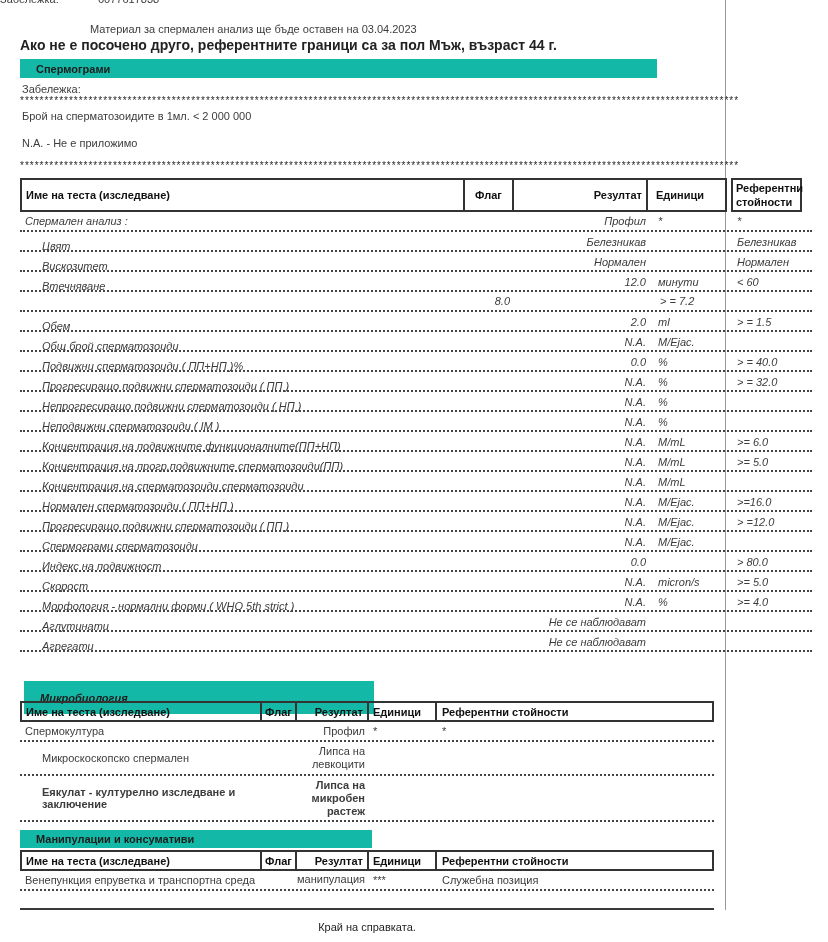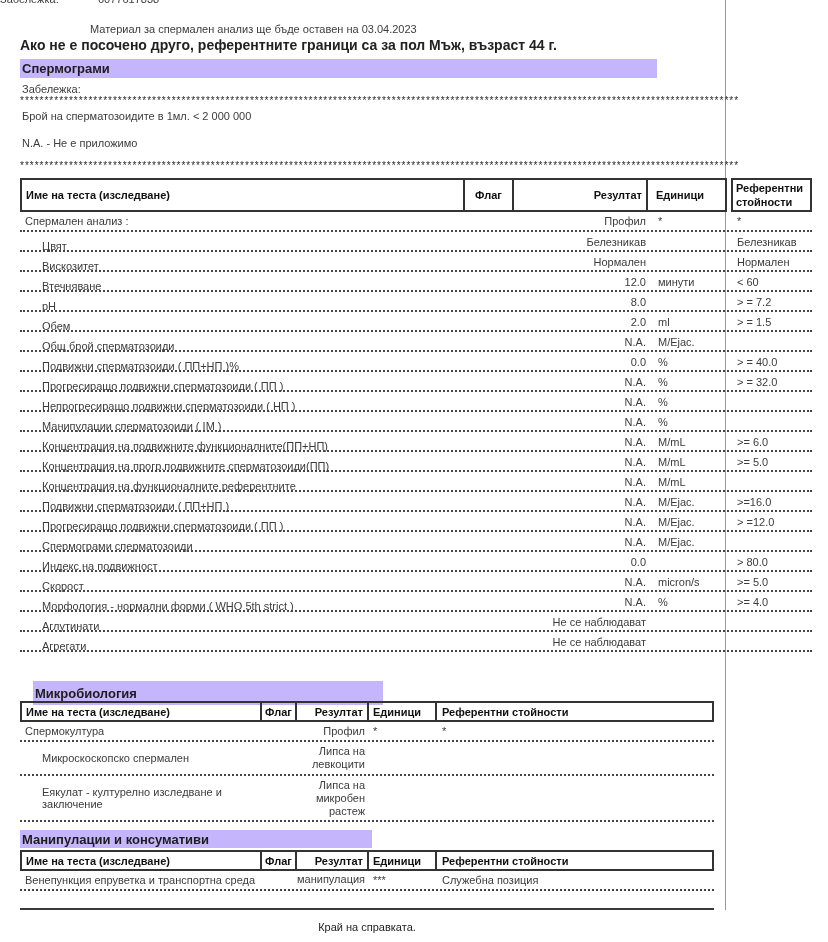--- a/index.html
+++ b/index.html
@@ -11,48 +11,48 @@
   .abs{position:absolute;}
   
   .vpage{left:725px;top:0;width:1px;height:910px;background:#999;}
   
   .topclip{top:-7px;left:0;width:400px;height:14px;white-space:nowrap;}
   .topclip span{display:inline-block;}
   .topclip .num{position:absolute;left:98px;top:0;}
   .material-note{top:8px;left:90px;margin-top:15px;}
   .ref-note{top:37px;left:20px;font-weight:bold;color:#222;font-size:14px;}
   
-  .secbar{background:#c4b5fd;color:#1d1d1d;font-weight:bold;font-size:13px;
-          padding-left:2px;display:flex;align-items:center;box-sizing:border-box;}
+  .secbar{background:#14b8a6;color:#1d1d1d;font-weight:bold;font-size:11px;
+          padding-left:16px;display:flex;align-items:center;box-sizing:border-box;}
   .bar-spermo{top:59px;left:20px;width:637px;height:19px;}
-  .bar-micro{top:681px;left:33px;width:350px;height:24px;}
+  .bar-micro{top:681px;left:24px;width:350px;height:33px;font-style:italic;}
   .bar-manip{top:830px;left:20px;width:352px;height:18px;}
   .note-label{top:83px;left:22px;}
   .stars{left:20px;width:718px;height:10px;overflow:hidden;white-space:nowrap;
          font-size:10px;letter-spacing:1px;color:#2a2a2a;}
   .stars1{top:95px;} .stars2{top:160px;}
   .note-count{top:110px;left:22px;}
   .note-na{top:137px;left:22px;}
 
   
   .mt-header{top:178px;left:20px;width:792px;height:34px;}
   .hjoin{position:absolute;left:0;top:0;width:707px;height:34px;border:2px solid #333;
          box-sizing:border-box;display:flex;align-items:center;font-weight:bold;color:#111;}
   .hjoin .hc{height:100%;display:flex;align-items:center;box-sizing:border-box;}
   .hc-name{width:443px;border-right:2px solid #333;padding-left:4px;}
   .hc-flag{width:49px;border-right:2px solid #333;justify-content:center;}
   .hc-result{width:134px;border-right:2px solid #333;justify-content:flex-end;padding-right:4px;}
   .hc-units{flex:1;padding-left:8px;}
-  .href{position:absolute;left:711px;top:0;width:81px;height:34px;border:2px solid #333;
+  .href{position:absolute;left:711px;top:0;width:71px;height:34px;border:2px solid #333;
         box-sizing:border-box;font-weight:bold;color:#111;padding:1px 6px 0 3px;
         line-height:14px;white-space:pre-line;}
   .mt-body{top:212px;left:20px;width:792px;}
   .trow{display:grid;grid-template-columns:445px 49px 136px 77px 85px;
         align-items:center;height:20px;box-sizing:border-box;
-        border-bottom:2px dotted #454545;position:relative;}
+        border-bottom:2px dotted #454545;position:relative;font-style:italic;}
   .trow .c{position:relative;z-index:1;}
   .c-name{padding-left:5px;}
   .trow.indent .c-name{padding-left:22px;margin-top:8px;}
   .c-flag{text-align:center;color:#5d6d80;}
   .c-result{text-align:right;padding-right:4px;}
   .c-units{padding-left:8px;}
   .c-ref{padding-left:10px;}
   .band{position:absolute;left:445px;top:0;bottom:0;width:205px;z-index:0;
         background:linear-gradient(90deg,#cfe2f5 0%,#dbe9f8 45%,#ffffff 96%);}
 
@@ -69,21 +69,21 @@
   .mb-body{top:722px;left:20px;width:694px;}
   .mn-body{top:870px;left:20px;width:694px;}
   .srow{display:grid;grid-template-columns:242px 35px 72px 68px 277px;
         align-items:center;box-sizing:border-box;border-bottom:2px dotted #454545;}
   .srow .c-result{white-space:pre-line;line-height:13px;padding-right:4px;}
   .srow .c-units{padding-left:4px;}
   .srow .c-ref{padding-left:5px;}
   .srow.indent .c-name{padding-left:22px;padding-right:10px;}
   .mb-body .srow:nth-child(1){height:20px;}
   .mb-body .srow:nth-child(2){height:34px;}
-  .mb-body .srow:nth-child(3){height:46px;}
+  .mb-body .srow:nth-child(3){height:46px;font-weight:bold;}
   .mn-body .srow{height:21px;}
 
   .footer-rule{top:908px;left:20px;width:694px;height:0;border-top:2px solid #3a3a3a;}
   .end-text{top:921px;left:20px;width:694px;text-align:center;font-weight:normal;color:#222;}
 </style>
 </head>
 <body>
 
 <div class="abs vpage"></div>
 
@@ -136,21 +136,20 @@
       <div class="c c-ref">Нормален</div>
     </div>
     <div class="trow indent">
       <div class="c c-name">Втечняване</div>
       <div class="c c-flag"></div>
       <div class="c c-result">12.0</div>
       <div class="c c-units">минути</div>
       <div class="c c-ref">&lt; 60</div>
     </div>
     <div class="trow indent">
-      <div class="c c-name">pH</div>
       <div class="c c-flag"></div>
       <div class="c c-result">8.0</div>
       <div class="c c-units"></div>
       <div class="c c-ref">&gt; = 7.2</div>
     </div>
     <div class="trow indent">
       <div class="c c-name">Обем</div>
       <div class="c c-flag"></div>
       <div class="c c-result">2.0</div>
       <div class="c c-units">ml</div>
@@ -178,49 +177,49 @@
       <div class="c c-ref">&gt; = 32.0</div>
     </div>
     <div class="trow indent">
       <div class="c c-name">Непрогресиращо подвижни сперматозоиди ( НП )</div>
       <div class="c c-flag"></div>
       <div class="c c-result">N.A.</div>
       <div class="c c-units">%</div>
       <div class="c c-ref"></div>
     </div>
     <div class="trow indent">
-      <div class="c c-name">Манипулации сперматозоиди ( IM )</div>
+      <div class="c c-name">Неподвижни сперматозоиди ( IM )</div>
       <div class="c c-flag"></div>
       <div class="c c-result">N.A.</div>
       <div class="c c-units">%</div>
       <div class="c c-ref"></div>
     </div>
     <div class="trow indent">
       <div class="c c-name">Концентрация на подвижните функционалните(ПП+НП)</div>
       <div class="c c-flag"></div>
       <div class="c c-result">N.A.</div>
       <div class="c c-units">M/mL</div>
       <div class="c c-ref">&gt;= 6.0</div>
     </div>
     <div class="trow indent">
       <div class="c c-name">Концентрация на прогр.подвижните сперматозоиди(ПП)</div>
       <div class="c c-flag"></div>
       <div class="c c-result">N.A.</div>
       <div class="c c-units">M/mL</div>
       <div class="c c-ref">&gt;= 5.0</div>
     </div>
     <div class="trow indent">
-      <div class="c c-name">Концентрация на функционалните референтните</div>
+      <div class="c c-name">Концентрация на сперматозоиди сперматозоиди</div>
       <div class="c c-flag"></div>
       <div class="c c-result">N.A.</div>
       <div class="c c-units">M/mL</div>
       <div class="c c-ref"></div>
     </div>
     <div class="trow indent">
-      <div class="c c-name">Подвижни сперматозоиди ( ПП+НП )</div>
+      <div class="c c-name">Нормален сперматозоиди ( ПП+НП )</div>
       <div class="c c-flag"></div>
       <div class="c c-result">N.A.</div>
       <div class="c c-units">M/Ejac.</div>
       <div class="c c-ref">&gt;=16.0</div>
     </div>
     <div class="trow indent">
       <div class="c c-name">Прогресиращо подвижни сперматозоиди ( ПП )</div>
       <div class="c c-flag"></div>
       <div class="c c-result">N.A.</div>
       <div class="c c-units">M/Ejac.</div>

